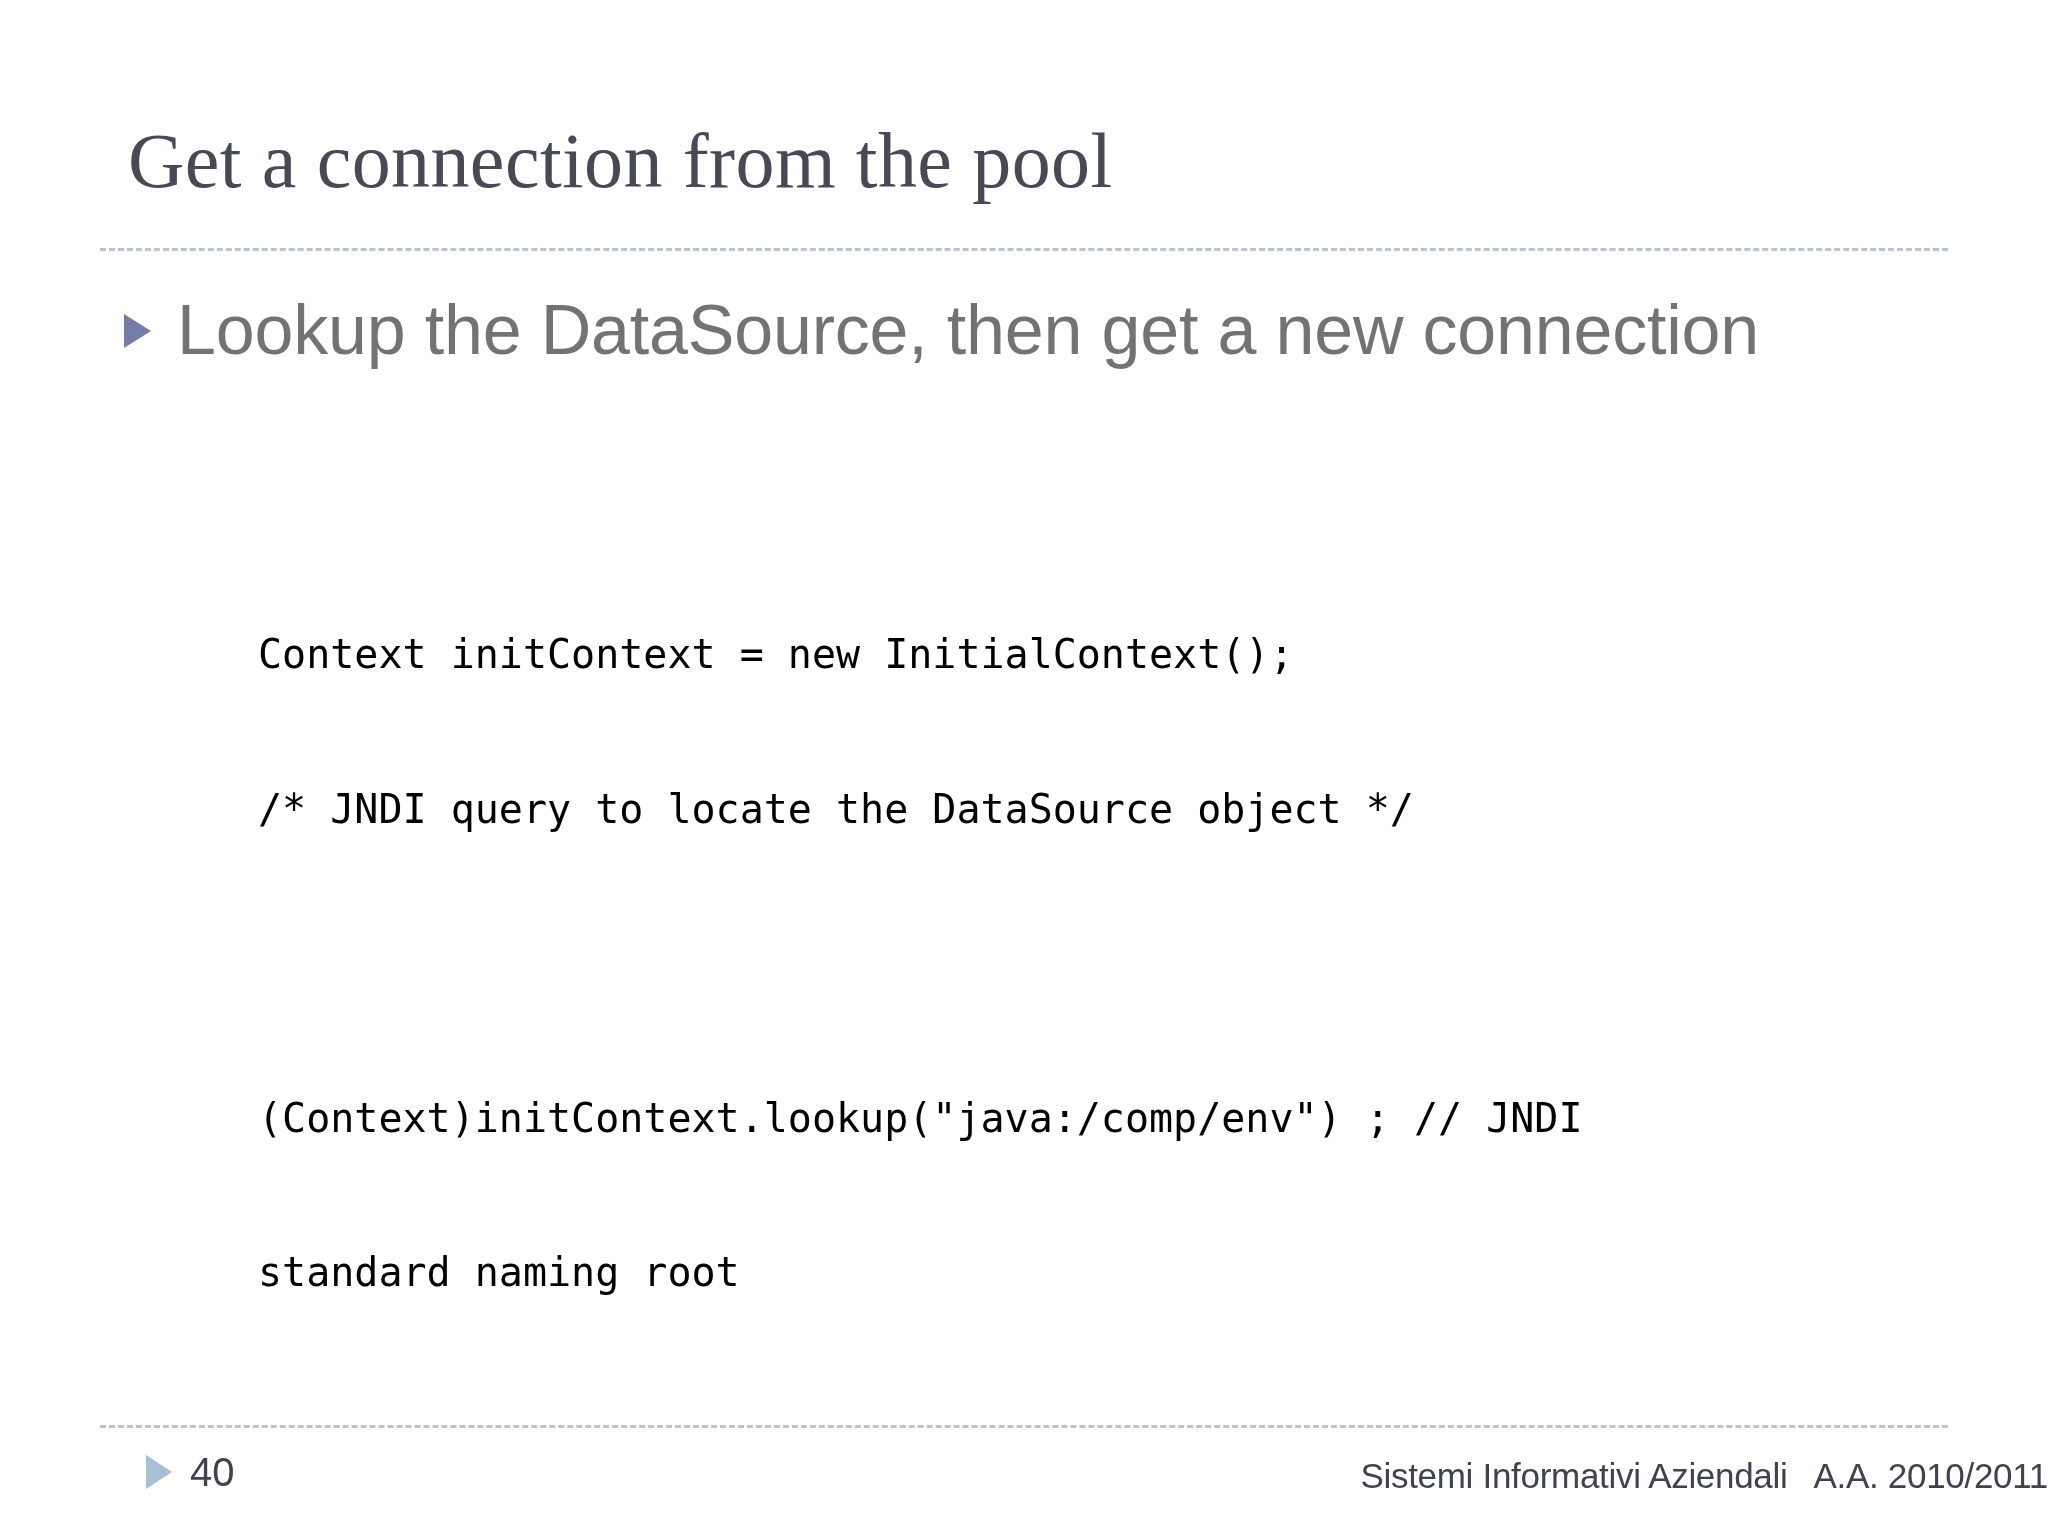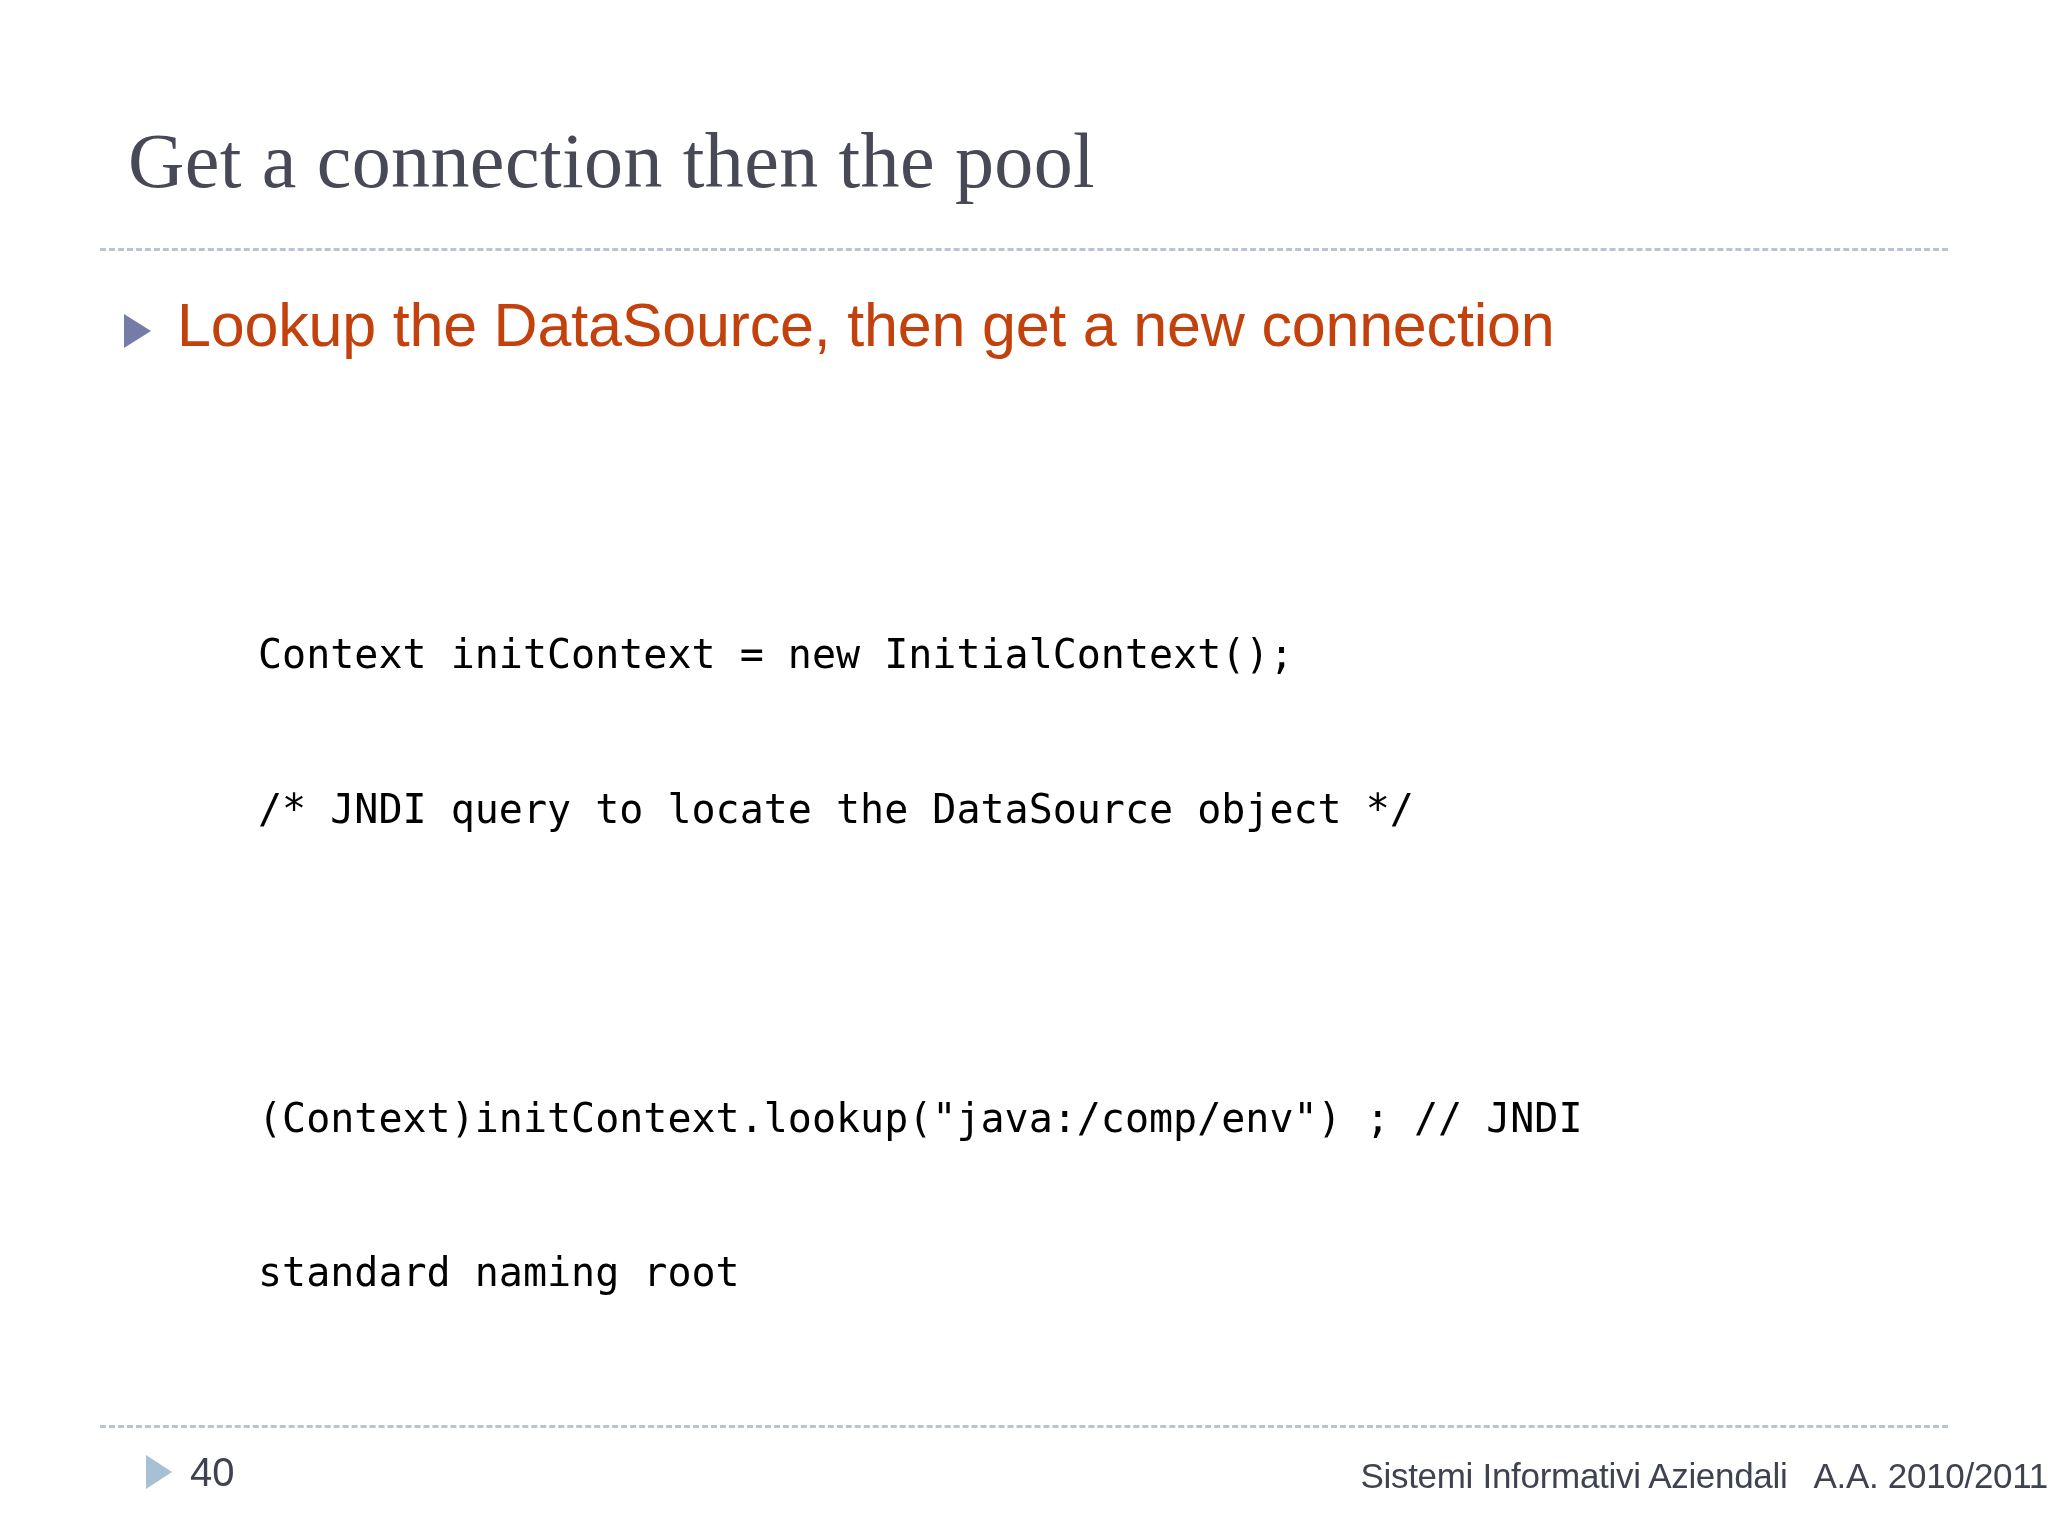--- a/index.html
+++ b/index.html
@@ -64,23 +64,23 @@
     width: 0;
     height: 0;
     margin-top: 22px;
     border-top: 17px solid transparent;
     border-bottom: 17px solid transparent;
     border-left: 27px solid #767ca8;
     flex: 0 0 auto;
   }
   .bullet-text {
     font-family: "Liberation Sans", sans-serif;
-    font-size: 61px;
+    font-size: 70px;
     line-height: 1.1;
-    color: #c2410c;
+    color: #737373;
     font-weight: 400;
     letter-spacing: -0.2px;
     white-space: nowrap;
   }
 
   
   .code-block {
     position: absolute;
     left: 258px;
     top: 526px;
@@ -130,21 +130,21 @@
     letter-spacing: -0.3px;
   }
   .footer-center .sep { display: inline-block; width: 26px; }
 </style>
 </head>
 <body>
 
 <div class="slide">
 
   <div class="title-block">
-    <div class="slide-title">Get a connection then the pool</div>
+    <div class="slide-title">Get a connection from the pool</div>
   </div>
 
   <div class="rule rule-top"></div>
 
   <div class="bullet-row">
     <span class="bullet-marker"></span>
     <span class="bullet-text">Lookup the DataSource, then get a new connection</span>
   </div>
 
   <div class="code-block">

